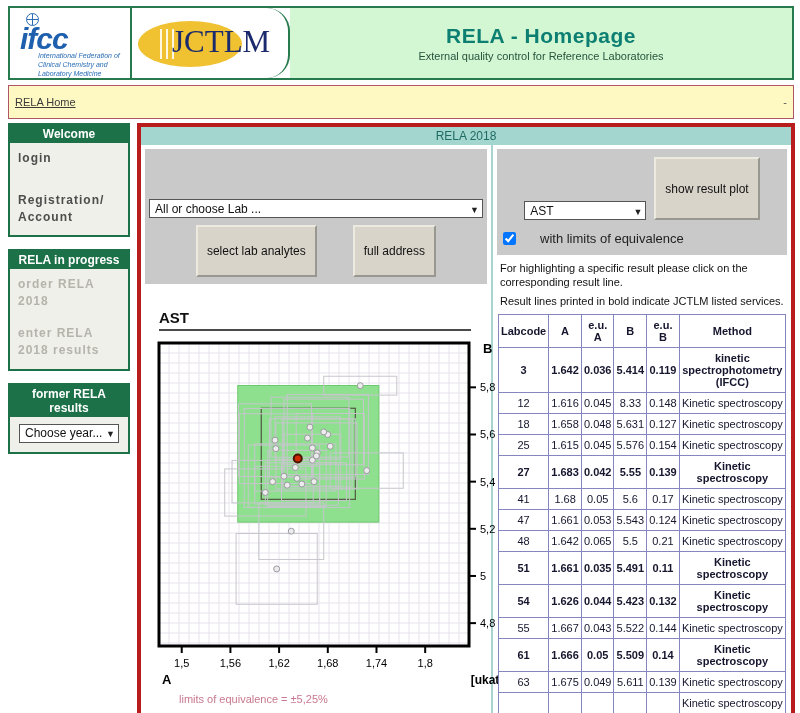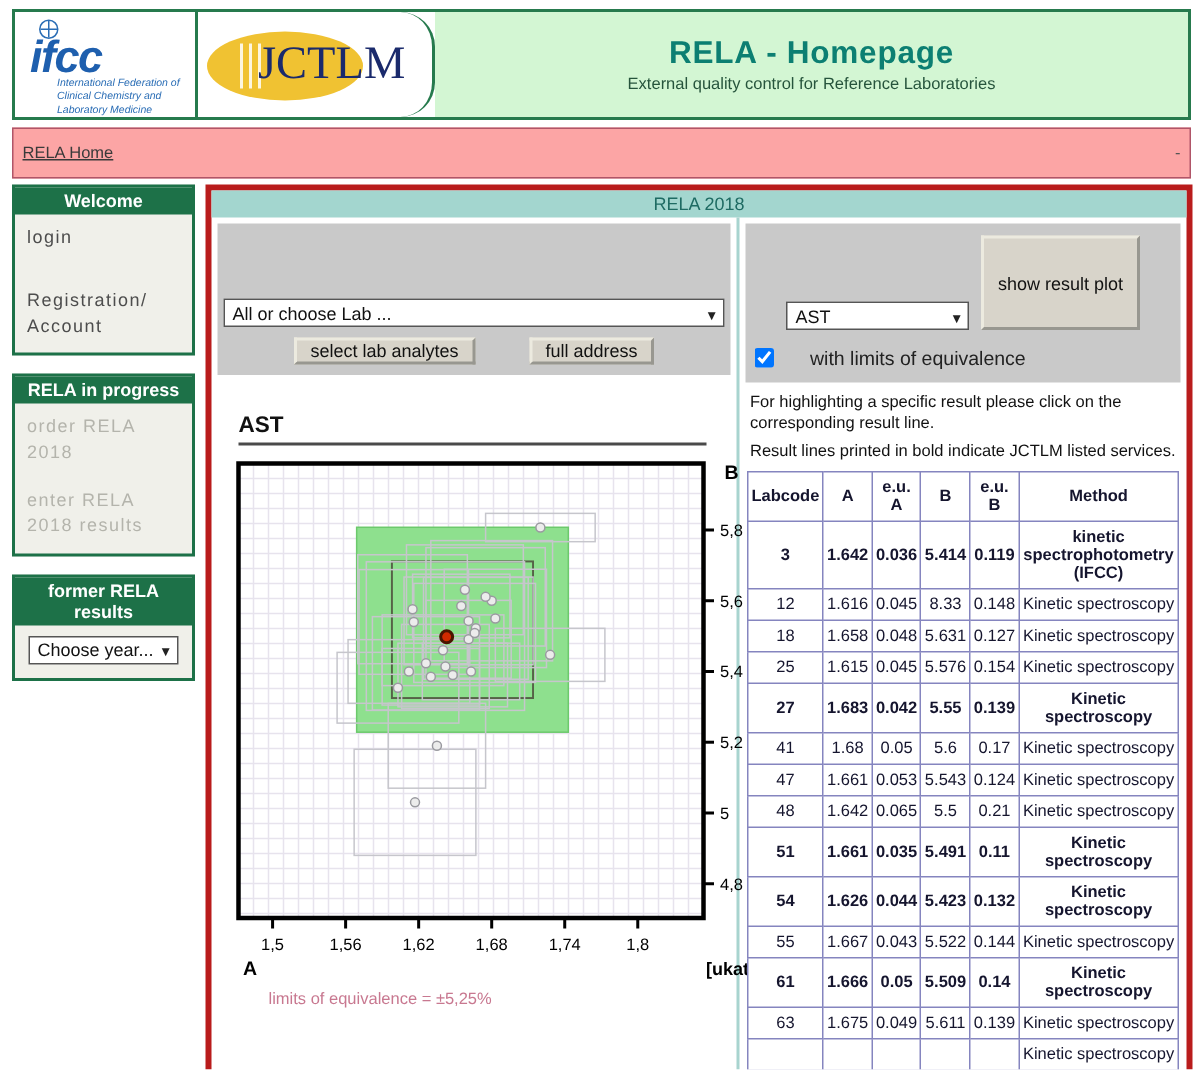--- a/index.html
+++ b/index.html
@@ -32,31 +32,31 @@
 
   .rfb-logo { position:relative; width:210px; height:62px; }
   .rfb-ring { position:absolute; left:6px; top:4px; width:48px; height:48px; border:5px solid #25365e;
               border-right-color:transparent; border-radius:50%; }
   .rfb-dot { position:absolute; left:24px; top:22px; width:17px; height:17px; background:#b22222; border-radius:50%; }
   .rfb-bar { position:absolute; left:44px; top:20px; width:150px; height:18px; background:#dcdcdc; border-radius:9px; }
   .rfb-word { position:absolute; left:64px; top:1px; font-size:35px; font-weight:bold; color:#25365e; }
   .rfb-sub { position:absolute; left:66px; top:41px; font-size:8px; letter-spacing:1.6px; color:#5a6478; line-height:1.3; }
 
   
-  .navbar { margin:5px 6px 4px 8px; border:1px solid #b05568; background:#fca5a5; height:18px;
+  .navbar { margin:5px 6px 4px 8px; border:1px solid #b05568; background:#fef9c3; height:18px;
             display:flex; align-items:center; justify-content:space-between; padding:16px 6px; }
   .navbar a { font-size:11px; color:#3a3a3a; text-decoration:underline; }
   .nav-dash { font-size:11px; color:#555; }
 
   
   .content { display:flex; padding-left:8px; align-items:flex-start; }
   .sidebar { width:122px; margin-right:7px; }
   .side-box { border:2px solid #1d7148; background:#f0f0ea; margin-bottom:12px; }
   .side-head { background:#1d7148; color:#fff; font-weight:bold; font-size:12px; text-align:center; padding:2px 2px; }
-  .side-link { display:block; padding:7px 8px 0 8px; font-weight:normal; font-size:12px; letter-spacing:1px;
+  .side-link { display:block; padding:7px 8px 0 8px; font-weight:bold; font-size:12px; letter-spacing:1px;
                color:#4d4d4d; text-decoration:none; line-height:1.4; }
   .side-link.disabled { color:#b4b4ac; }
   .side-pad { padding-bottom:10px; }
   .gap18 { height:18px; }
   .gap8 { height:8px; }
 
   .fake-select { background:#fff; border:1px solid #555; height:19px; font-size:12px; color:#111;
                  display:flex; align-items:center; justify-content:space-between; padding:0 3px 0 5px;margin-top:44px; }
   .fake-select .arr:after { content:"▼"; font-size:9px; color:#222; }
   .year-select { margin:7px auto 9px auto; width:100px; }
@@ -64,21 +64,21 @@
   
   .main { flex:1; border:4px solid #b91c1c; margin-right:5px; height:598px; background:#fff; display:flex; flex-direction:column; }
   .main-title { background:#a3d6cf; color:#1e6b63; text-align:center; font-size:12px; padding:2px 0; }
   .columns { display:flex; flex:1; min-height:0; }
   .left-col { width:352px; border-right:2px solid #a8d4cf; }
   .right-col { flex:1; min-width:0; }
 
   .lab-bar { background:#c9c9c9; margin:4px; padding:6px 4px 7px 4px; }
   .lab-bar .fake-select { width:100%; }
   .btn-row { display:flex; justify-content:center; gap:36px; margin-top:7px; }
-  .btn { background:#d8d4ca; border:2px outset #eceadf; font-size:12px; color:#111; padding:0 9px;
+  .btn { background:#d8d4ca; border:2px outset #eceadf; font-size:12px; color:#111; padding:17px 9px;
          font-family:"Liberation Sans", sans-serif; cursor:pointer; white-space:nowrap; }
 
   .ast-head { margin:25px 0 0 18px; font-size:15px; font-weight:bold; color:#111; }
   .ast-rule { width:312px; margin:3px 0 10px 18px; border:0; border-top:2px solid #4a4a4a; }
   .chart-wrap { margin-left:16px; }
   .eq-note { margin:0 0 0 38px; color:#c87890; font-size:11px; }
 
   .ctrl-box { background:#c9c9c9; margin:4px 4px 6px 4px; padding:8px 6px 9px 6px; }
   .ctrl-row1 { display:flex; justify-content:center; gap:8px; }
   .ctrl-row1 .fake-select { width:122px; }

